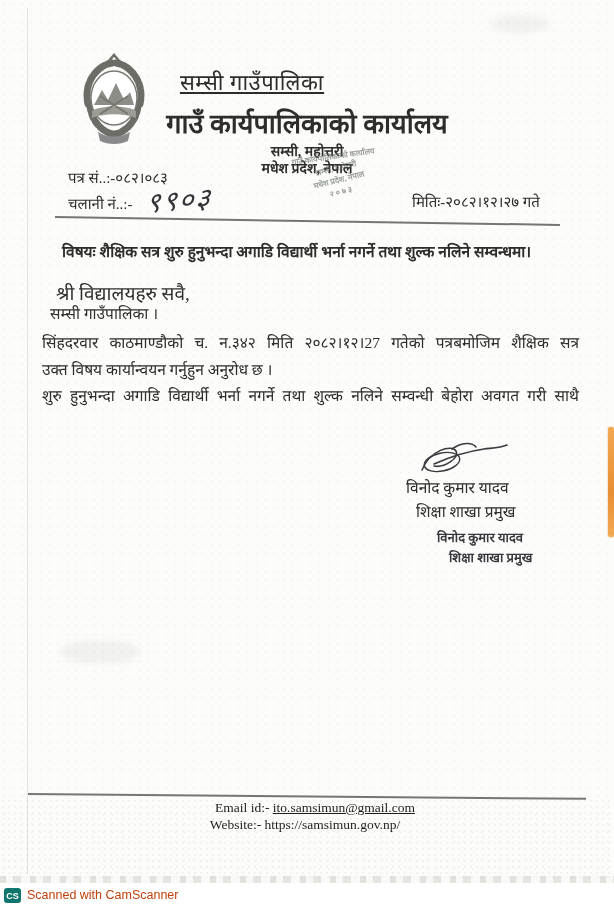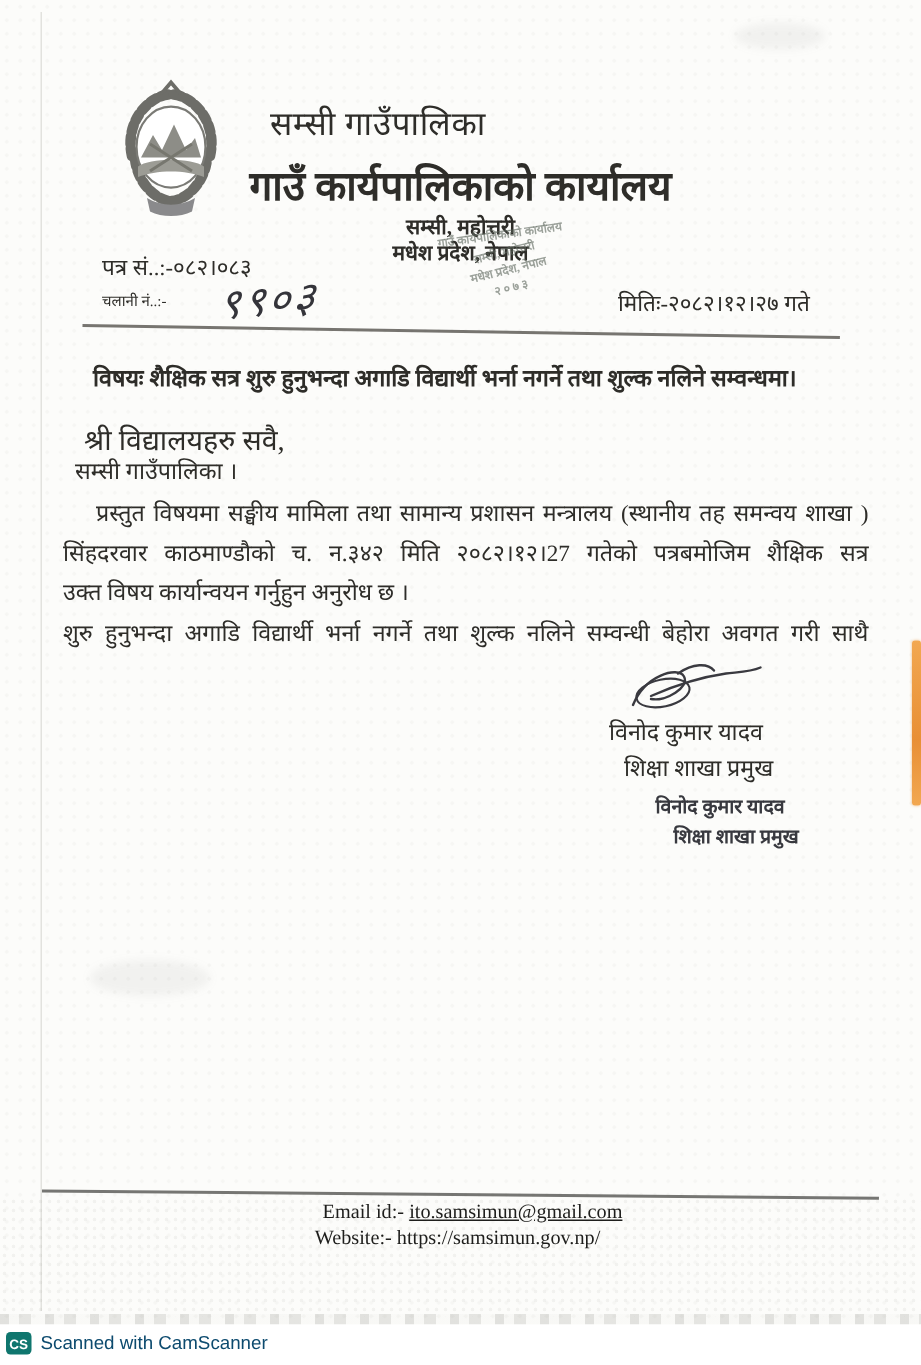--- a/index.html
+++ b/index.html
@@ -8,36 +8,36 @@
     background:#fcfcfa;overflow:hidden;
     font-family:"Liberation Serif","DejaVu Serif",serif;color:#2e2d29;
   }
   .page::before{
     content:"";position:absolute;inset:0;pointer-events:none;
     background-image:radial-gradient(rgba(70,70,60,.035) 1px, transparent 1.2px);
     background-size:9px 9px;
   }
   .abs{position:absolute;}
   
-  .muni-title{left:0;top:66px;width:504px;text-align:center;font-size:22px;letter-spacing:.5px;}
+  .muni-title{left:0;top:66px;width:504px;text-align:center;font-size:22px;letter-spacing:.5px;text-decoration:underline;}
   .office-title{left:0;top:104px;width:614px;text-align:center;font-size:27px;font-weight:bold;}
   .addr1{left:0;top:141px;width:614px;text-align:center;font-size:14px;font-weight:600;}
   .addr2{left:0;top:158px;width:614px;text-align:center;font-size:14px;font-weight:600;}
   .logo{left:76px;top:52px;width:76px;height:96px;}
   
   .seal{
     left:278px;top:150px;width:130px;height:92px;transform:rotate(-14deg);
     text-align:center;color:rgba(95,105,95,.62);font-size:8px;line-height:12px;
     font-weight:600;pointer-events:none;
   }
   .seal .s1{transform:rotate(6deg);}
   .seal .s4{letter-spacing:2px;}
   
   .patra{left:68px;top:167px;font-size:15px;}
-  .chalani{left:68px;top:193px;font-size:10px;text-align:right;}
+  .chalani{left:68px;top:193px;font-size:15px;text-align:right;}
   .chalani-no{
     left:146px;top:180px;font-size:28px;font-style:italic;color:#34343a;
     transform:rotate(-5deg) skewX(-8deg);letter-spacing:2px;
   }
   .miti{left:412px;top:191px;font-size:15px;}
   .hr-top{
     left:55px;top:216px;width:505px;height:2px;background:#55534e;opacity:.8;
     transform:rotate(0.9deg);transform-origin:left center;
   }
   
@@ -83,21 +83,21 @@
   }
   
   .cs-bar{left:0;top:883px;width:614px;height:27px;background:#ffffff;}
   .cs-icon{
     position:absolute;left:4px;top:5px;width:17px;height:15px;border-radius:3px;
     background:#0f766e;color:#fff;font-family:"Liberation Sans",sans-serif;
     font-size:9px;font-weight:bold;display:flex;align-items:center;justify-content:center;
   }
   .cs-text{
     position:absolute;left:27px;top:5px;font-family:"Liberation Sans",sans-serif;
-    font-size:12.5px;color:#0c4a6e;
+    font-size:12.5px;color:#c2410c;
   }
   .smudge{border-radius:50%;filter:blur(3px);background:rgba(120,120,110,.08);pointer-events:none;}
 </style>
 </head>
 <body>
 
 <div class="page">
 
   <div class="abs fold-line"></div>
   <div class="abs edge-strip"></div>
@@ -135,21 +135,20 @@
   <div class="abs chalani-no">९९०३</div>
   <div class="abs miti">मितिः-२०८२।१२।२७ गते</div>
   <div class="abs hr-top"></div>
 
   <div class="abs subject">विषयः शैक्षिक सत्र शुरु हुनुभन्दा अगाडि विद्यार्थी भर्ना नगर्ने तथा शुल्क नलिने सम्वन्धमा।</div>
 
   <div class="abs addr-to1">श्री   विद्यालयहरु सवै,</div>
   <div class="abs addr-to2">सम्सी गाउँपालिका ।</div>
 
   <div class="abs body-par">
-    <div class="body-line first">प्रस्तुत विषयमा सङ्घीय मामिला तथा सामान्य प्रशासन मन्त्रालय (स्थानीय तह समन्वय शाखा )</div>
     <div class="body-line">सिंहदरवार काठमाण्डौको च. न.३४२ मिति २०८२।१२।27 गतेको पत्रबमोजिम शैक्षिक सत्र</div>
     <div class="body-line last">उक्त विषय  कार्यान्वयन गर्नुहुन अनुरोध छ ।</div>
     <div class="body-line">शुरु हुनुभन्दा अगाडि विद्यार्थी भर्ना नगर्ने तथा शुल्क नलिने सम्वन्धी बेहोरा अवगत गरी साथै</div>
   </div>
 
   <svg class="abs sig-svg" viewBox="0 0 100 46">
     <g fill="none" stroke="#3a3a40" stroke-width="1.6" stroke-linecap="round">
       <ellipse cx="30" cy="22" rx="18" ry="9" transform="rotate(-12 30 22)" stroke-width="1.4"></ellipse>
       <path d="M10 30 C18 10 40 4 44 11 C48 18 32 28 22 26"></path>
       <path d="M22 24 C40 16 58 11 72 9 C80 8 88 8 95 5"></path>

